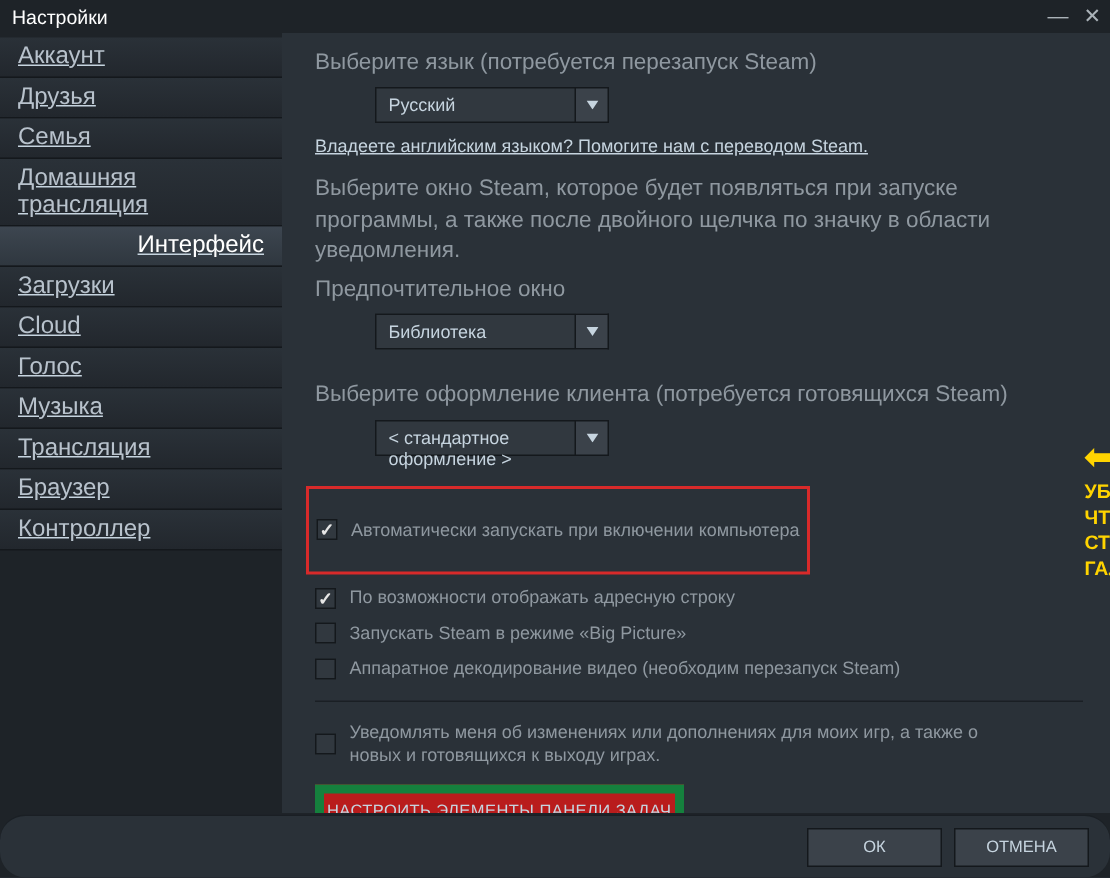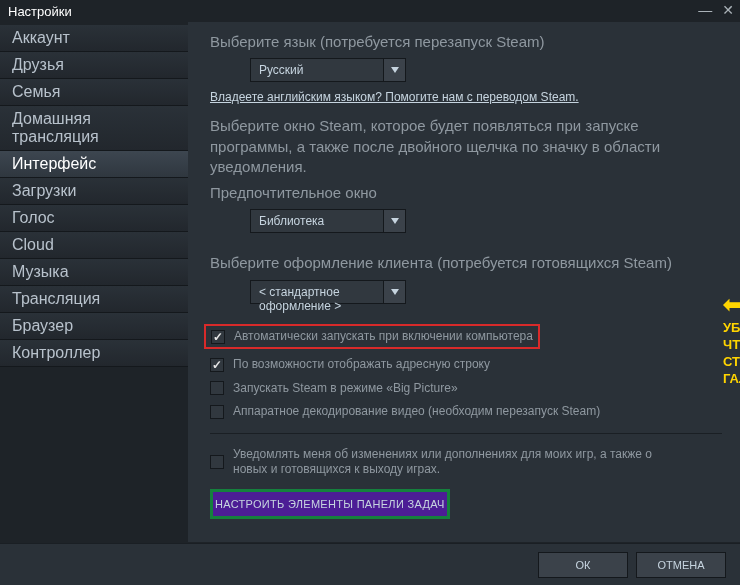--- a/index.html
+++ b/index.html
@@ -35,32 +35,34 @@
 
   .content {
     display: flex;
     height: 520px;
   }
 
   .sidebar {
     width: 188px;
     background: #1e2328;
     padding-top: 3px;
+    text-decoration: underline;
   }
   .sidebar-item {
     padding: 4px 12px;
     font-size: 16px;
     color: #b8c2cc;
     cursor: pointer;
     border-bottom: 1px solid #14181c;
     background: linear-gradient(#2a3138, #22272d);
   }
   .sidebar-item.active {
     background: linear-gradient(#3d4650, #2f373f);
     color: #ffffff;
+    text-align: right;
   }
 
   .main {
     flex: 1;
     padding: 10px 18px 0 22px;
     background: #2a3138;
     position: relative;
     overflow: hidden;
   }
 
@@ -133,25 +135,25 @@
     font-weight: bold;
   }
   .checkbox-label {
     color: #8f98a0;
     font-size: 12px;
     line-height: 1.3;
   }
 
   .highlight-row {
     border: 2px solid #d82a2a;
-    padding: 3px 5px;
+    padding: 20px 5px;
     margin-left: -6px;
     margin-bottom: 3px;
     display: inline-flex;
-    align-items: flex-end;
+    align-items: flex-start;
     gap: 9px;
   }
 
   .annotation {
     position: absolute;
     left: 535px;
     top: 272px;
     display: flex;
     flex-direction: column;
     align-items: flex-start;
@@ -172,42 +174,43 @@
     text-transform: uppercase;
   }
 
   .separator {
     border: none;
     border-top: 1px solid #1a1f24;
     margin: 10px 0;
   }
 
   .task-button {
-    background: #4c1d95;
-    border: 3px solid #15803d;
+    background: #b91c1c;
+    border: 6px solid #15803d;
     color: #c6d4df;
     font-size: 11px;
     padding: 6px 2px;
     text-transform: uppercase;
     cursor: pointer;
     margin-top: 6px;
     letter-spacing: 0.3px;
   }
 
   .footer {
     position: absolute;
     bottom: 0; left: 0; right: 0;
     height: 42px;
     background: #2a3138;
     border-top: 1px solid #1a1f24;
     display: flex;
     justify-content: flex-end;
     align-items: center;
     padding-right: 14px;
     gap: 8px;
+    border-radius: 17px;
   }
   .footer button {
     background: #3b424a;
     border: 1px solid #14181c;
     color: #c6d4df;
     font-size: 11px;
     padding: 6px 0;
     width: 90px;
     text-transform: uppercase;
     cursor: pointer;
@@ -225,22 +228,22 @@
 </div>
 
 <div class="content">
   <div class="sidebar" id="sidebar">
       <div class="sidebar-item">Аккаунт</div>
       <div class="sidebar-item">Друзья</div>
       <div class="sidebar-item">Семья</div>
       <div class="sidebar-item">Домашняя трансляция</div>
       <div class="sidebar-item active">Интерфейс</div>
       <div class="sidebar-item">Загрузки</div>
+      <div class="sidebar-item">Cloud</div>
       <div class="sidebar-item">Голос</div>
-      <div class="sidebar-item">Cloud</div>
       <div class="sidebar-item">Музыка</div>
       <div class="sidebar-item">Трансляция</div>
       <div class="sidebar-item">Браузер</div>
       <div class="sidebar-item">Контроллер</div>
     </div>
 
   <div class="main">
 
     <div class="label-text">Выберите язык (потребуется перезапуск Steam)</div>
     <div class="dropdown">

